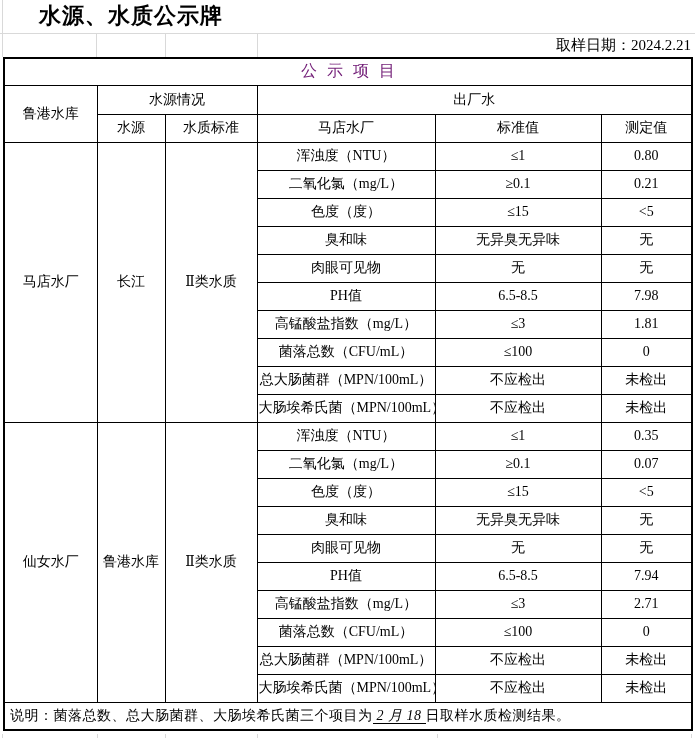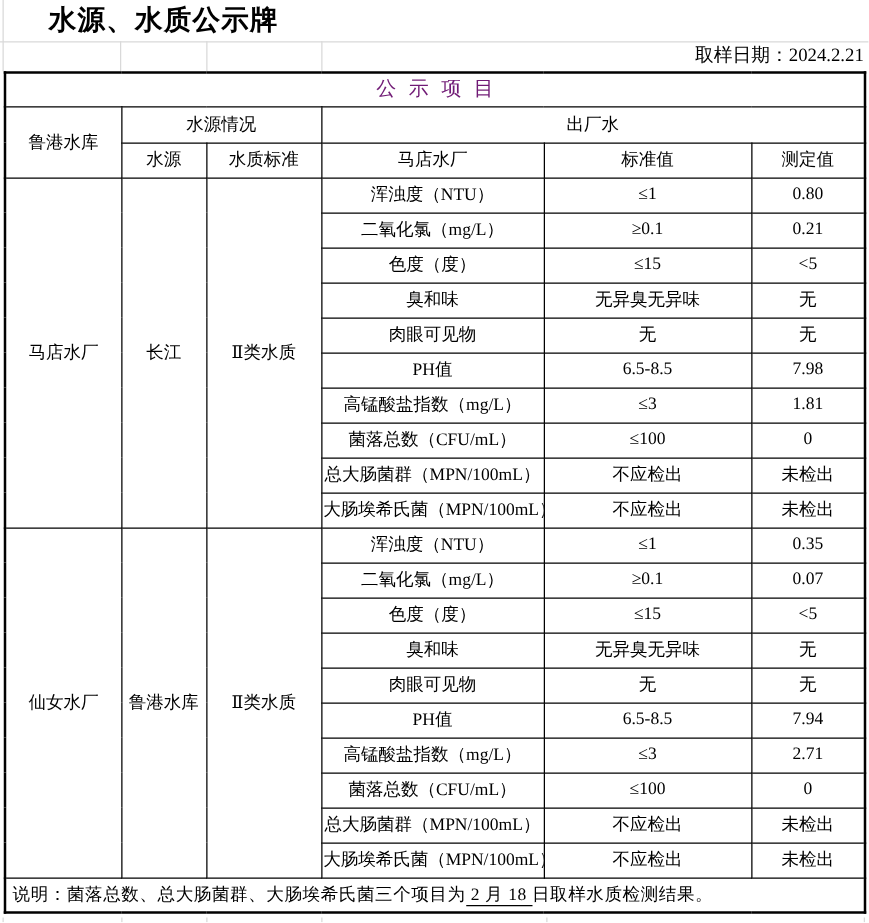--- a/index.html
+++ b/index.html
@@ -65,21 +65,21 @@
   }
   tr.r-head1 td { height: 29px; }
   tr.r-head2 td { height: 28px; }
   tr.r-data td { height: 28px; }
   tr.r-note td {
     height: 28px;
     text-align: left;
     padding-left: 5px;
     letter-spacing: 0.5px;
   }
-  .u { border-bottom: 1px solid #000; white-space: pre; }
+  .u { border-bottom: 1px solid #000; white-space: pre; font-style: italic; }
 </style>
 </head>
 <body>
 
 <div class="sheet">
 
   <div class="gl gl-h" style="left:0;top:33px;width:695px;"></div>
   <div class="gl gl-v" style="left:2px;top:0;height:57px;"></div>
   <div class="gl gl-v" style="left:96px;top:33px;height:24px;"></div>
   <div class="gl gl-v" style="left:165px;top:33px;height:24px;"></div>

